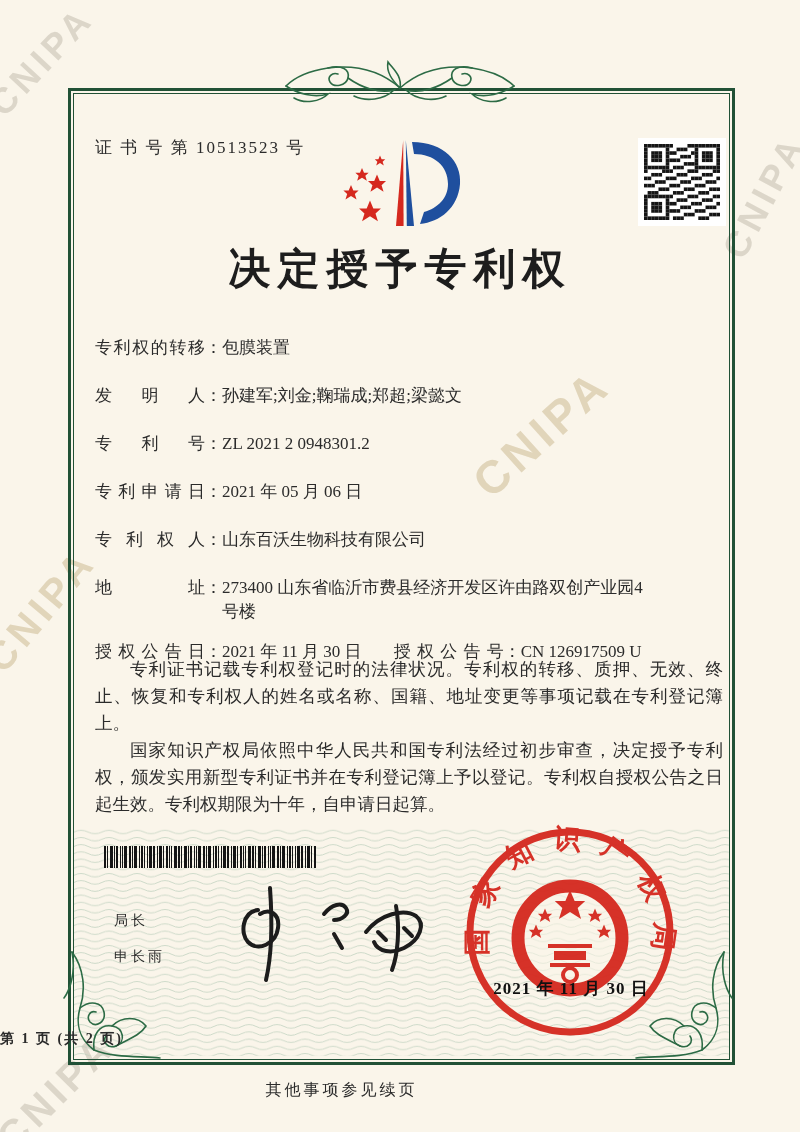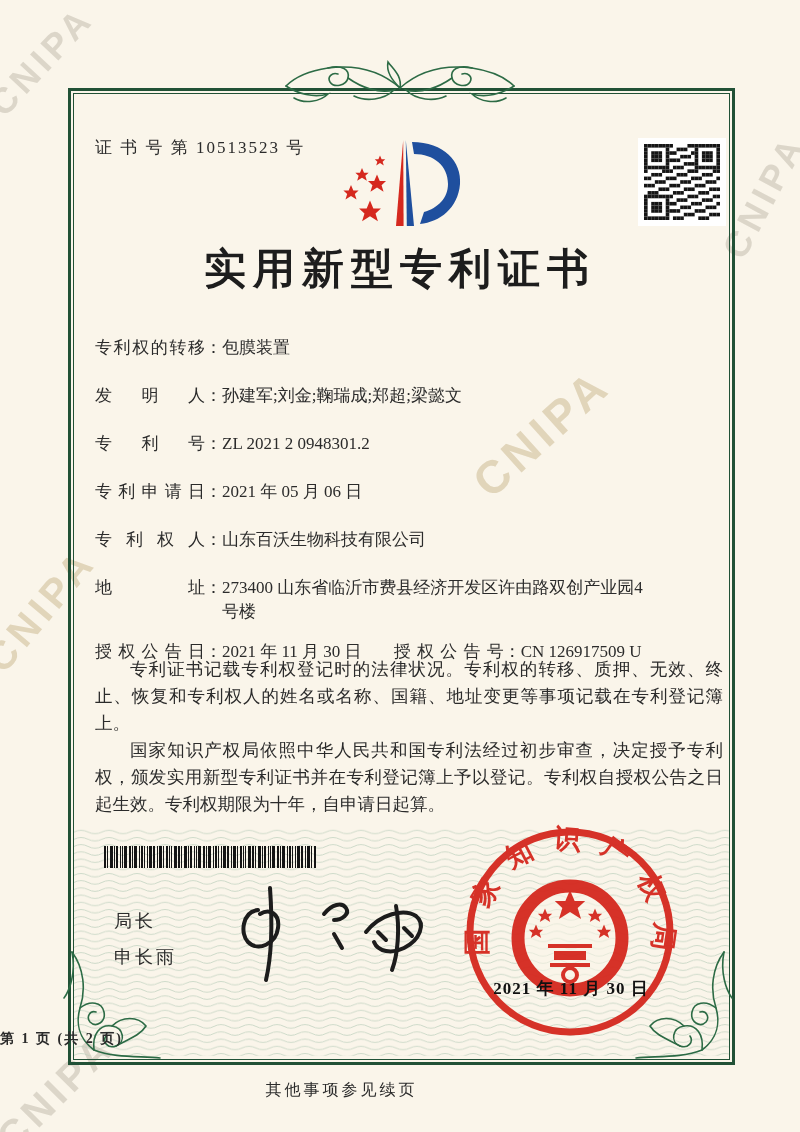--- a/index.html
+++ b/index.html
@@ -34,21 +34,21 @@
   .frow.addr{margin-bottom:16px;}
   .frow.addr .fvalue{max-width:428px;line-height:24px;}
   .grantrow{display:flex;align-items:center;}
   .grant2{margin-left:32px;display:flex;}
   
   .paras{position:absolute;left:95px;top:656px;width:628px;font-size:17.5px;
          line-height:27px;text-align:justify;}
   .paras p{margin:0;text-indent:2em;}
   
   .barcode{position:absolute;left:104px;top:846px;width:216px;height:22px;}
-  .chief{position:absolute;left:114px;top:903px;font-size:18px;letter-spacing:3px;line-height:36px;}
+  .chief{position:absolute;left:114px;top:903px;font-size:14px;letter-spacing:3px;line-height:36px;}
   .sig{position:absolute;left:228px;top:876px;}
   .seal{position:absolute;left:460px;top:820px;opacity:.95;}
   .sealdate{position:absolute;left:462px;top:977px;width:218px;text-align:center;
             font-size:17px;font-weight:bold;letter-spacing:1px;color:#111;z-index:6;}
   .pageno{position:absolute;left:0;top:1030px;width:776px;text-align:left;
           font-size:14px;letter-spacing:2px;font-weight:bold;}
   .footnote{position:absolute;left:0;top:1080px;width:683px;text-align:center;
             font-size:16px;letter-spacing:3px;}
   .orn-top{position:absolute;left:50%;top:54px;transform:translateX(-50%);z-index:3;}
   .orn-bl{position:absolute;left:56px;top:946px;z-index:3;}
@@ -353,21 +353,21 @@
       <rect x="6" y="20" width="1" height="1" fill="#151515"></rect>
       <rect x="8" y="20" width="1" height="1" fill="#151515"></rect>
       <rect x="9" y="20" width="1" height="1" fill="#151515"></rect>
       <rect x="10" y="20" width="1" height="1" fill="#151515"></rect>
       <rect x="15" y="20" width="1" height="1" fill="#151515"></rect>
       <rect x="16" y="20" width="1" height="1" fill="#151515"></rect>
       <rect x="17" y="20" width="1" height="1" fill="#151515"></rect>
     </svg>
 </div>
 
-<div class="title z5">实用新型专利证书</div>
+<div class="title z5">决定授予专利权</div>
 
 <div class="fields z5">
   <div class="frow">
     <span class="flabel">专利权的转移</span>
     <span class="fcolon">：</span>
     <span class="fvalue">包膜装置</span>
   </div>
   <div class="frow">
     <span class="flabel">发明人</span>
     <span class="fcolon">：</span>

